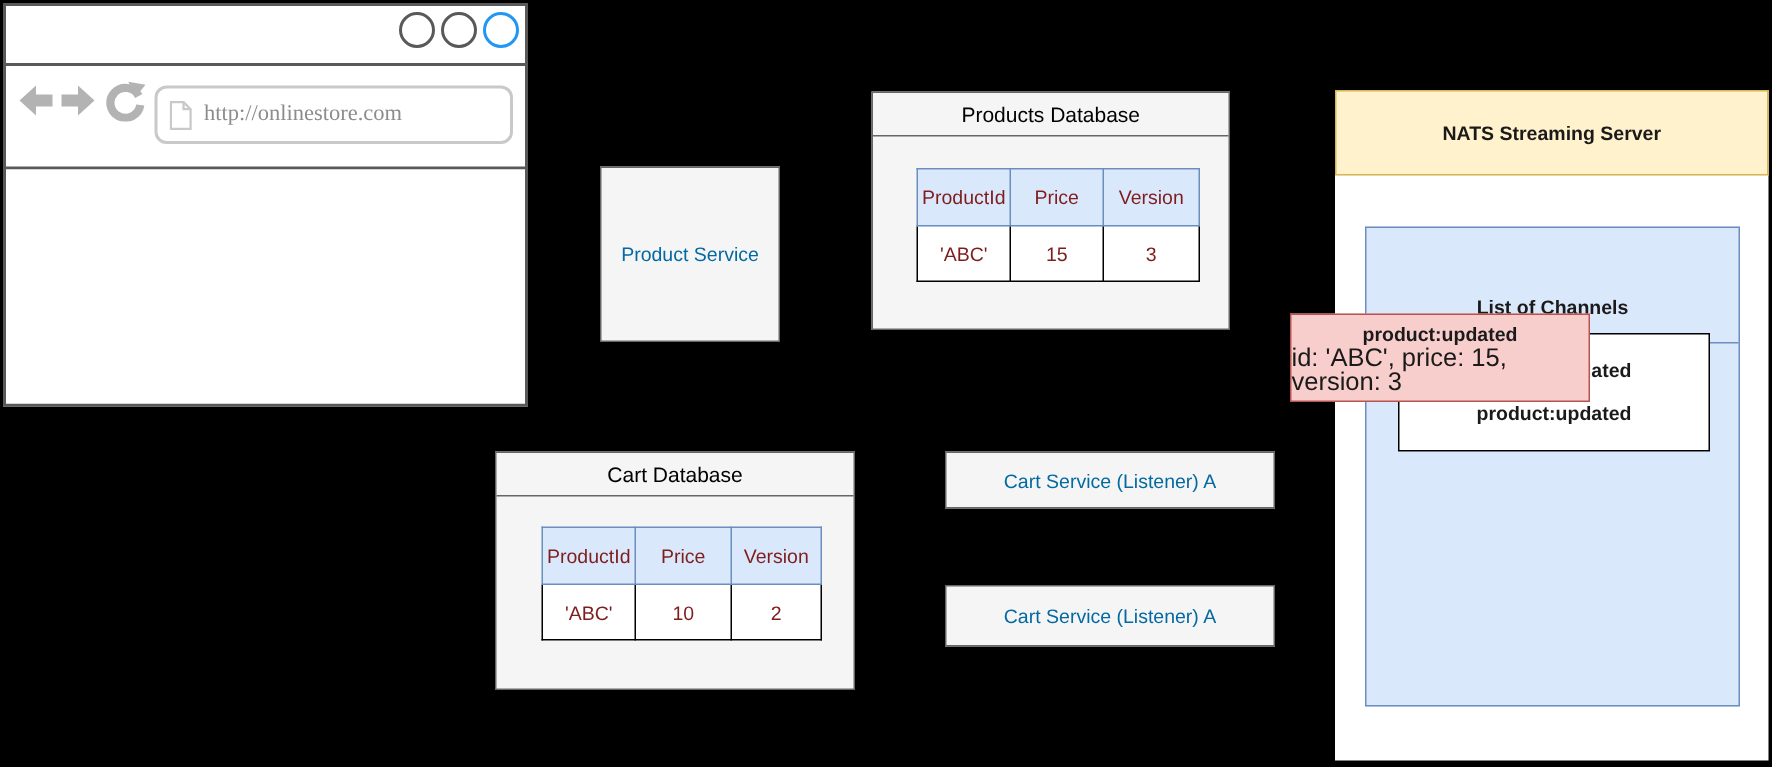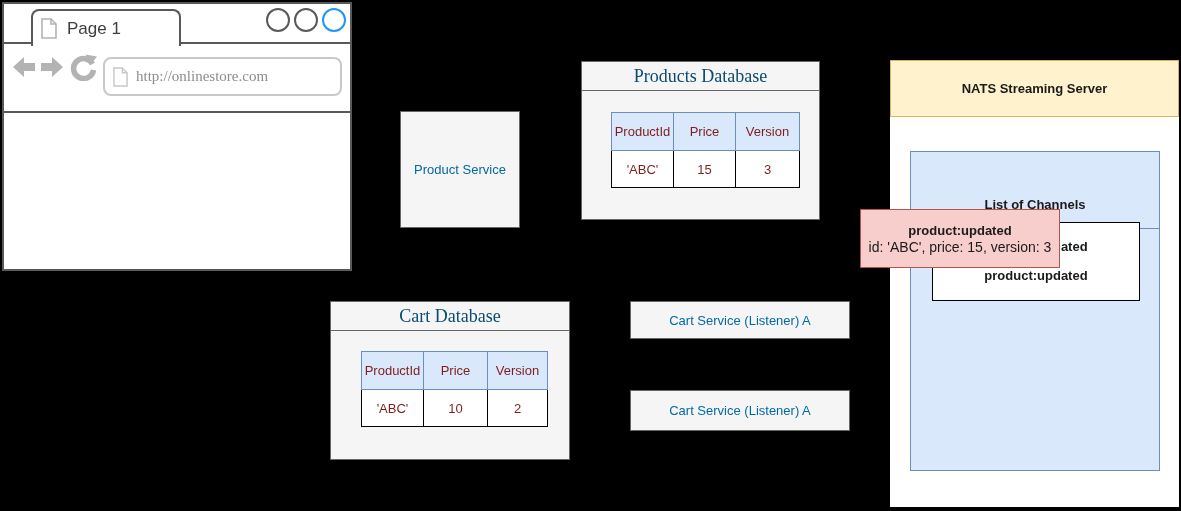--- a/index.html
+++ b/index.html
@@ -26,21 +26,21 @@
           border:2px solid #c9c9c9;border-radius:8px;display:flex;align-items:center;background:#fff;}
   .url-text{font-size:15px;color:#8c8c8c;margin-left:8px;white-space:nowrap;font-family:Liberation Serif, serif;}
   .content-area{position:absolute;left:0;top:109px;right:0;bottom:0;background:#fff;}
 
   
   .graybox{position:absolute;background:#f5f5f5;border:1px solid #666;
            display:flex;align-items:center;justify-content:center;
            font-size:13px;color:#0369a1;text-align:center;}
   .panel{position:absolute;background:#f5f5f5;border:1px solid #666;}
   .panel-title{height:28px;border-bottom:1px solid #666;display:flex;
-               align-items:center;justify-content:center;font-size:18px;color:#0c4a6e;font-family:Liberation Serif, serif;}
+               align-items:center;justify-content:center;font-size:14px;color:#000000;}
   .dbtable{position:absolute;border-collapse:collapse;}
   .dbtable td{text-align:center;font-size:13px;color:#7f1d1d;}
   .dbtable .hd td{background:#dae8fc;border:1px solid #6c8ebf;height:35px;}
   .dbtable .bd td{background:#fff;border:1px solid #000;height:34px;}
   .red{color:#ff0000;margin-top:41px;}
 
   
   .nats{position:absolute;left:890px;top:60px;width:289px;height:447px;background:#fff;}
   .nats-header{position:absolute;left:0;top:0;width:287px;height:55px;background:#fff2cc;
                border:1px solid #d6b656;display:flex;align-items:center;justify-content:center;
@@ -52,41 +52,32 @@
   .channel-list{position:absolute;left:21px;top:70px;width:206px;height:77px;background:#fff;
                 border:1px solid #000;display:flex;flex-direction:column;align-items:center;
                 justify-content:center;gap:9px;}
   .channel-entry{font-size:13px;font-weight:bold;color:#1a1a1a;line-height:20px;}
 
   
   .tooltip{position:absolute;left:860px;top:209px;width:198px;height:57px;background:#f8cecc;
            border:1px solid #b85450;z-index:10;display:flex;flex-direction:column;
            align-items:center;justify-content:center;color:#1a1a1a;}
   .tooltip-title{font-size:13px;font-weight:bold;line-height:16px;}
-  .tooltip-detail{font-size:14px;line-height:16px;}
+  .tooltip-detail{font-size:17px;line-height:16px;}
 
   svg{display:block;}
 </style>
 </head>
 <body>
 
 <div class="stage">
 
   <div class="browser">
     <div class="tabline"></div>
 
-    <div class="tab">
-      <span class="pageicon">
-        <svg width="16" height="21" viewBox="0 0 16 21">
-          <path d="M1 1 h9 l5 5 v14 h-14 z" fill="#fff" stroke="#b3b3b3" stroke-width="1.6"></path>
-          <path d="M10 1 v5 h5" fill="none" stroke="#b3b3b3" stroke-width="1.6"></path>
-        </svg>
-      </span>
-      <span class="tab-label">Page 1</span>
-    </div>
 
     <div class="circles">
       <div class="circ"></div>
       <div class="circ"></div>
       <div class="circ blue"></div>
     </div>
 
     <div class="navrow">
       <span class="navbtn" style="left:8px;">
         <svg width="24" height="24" viewBox="0 0 24 24">

